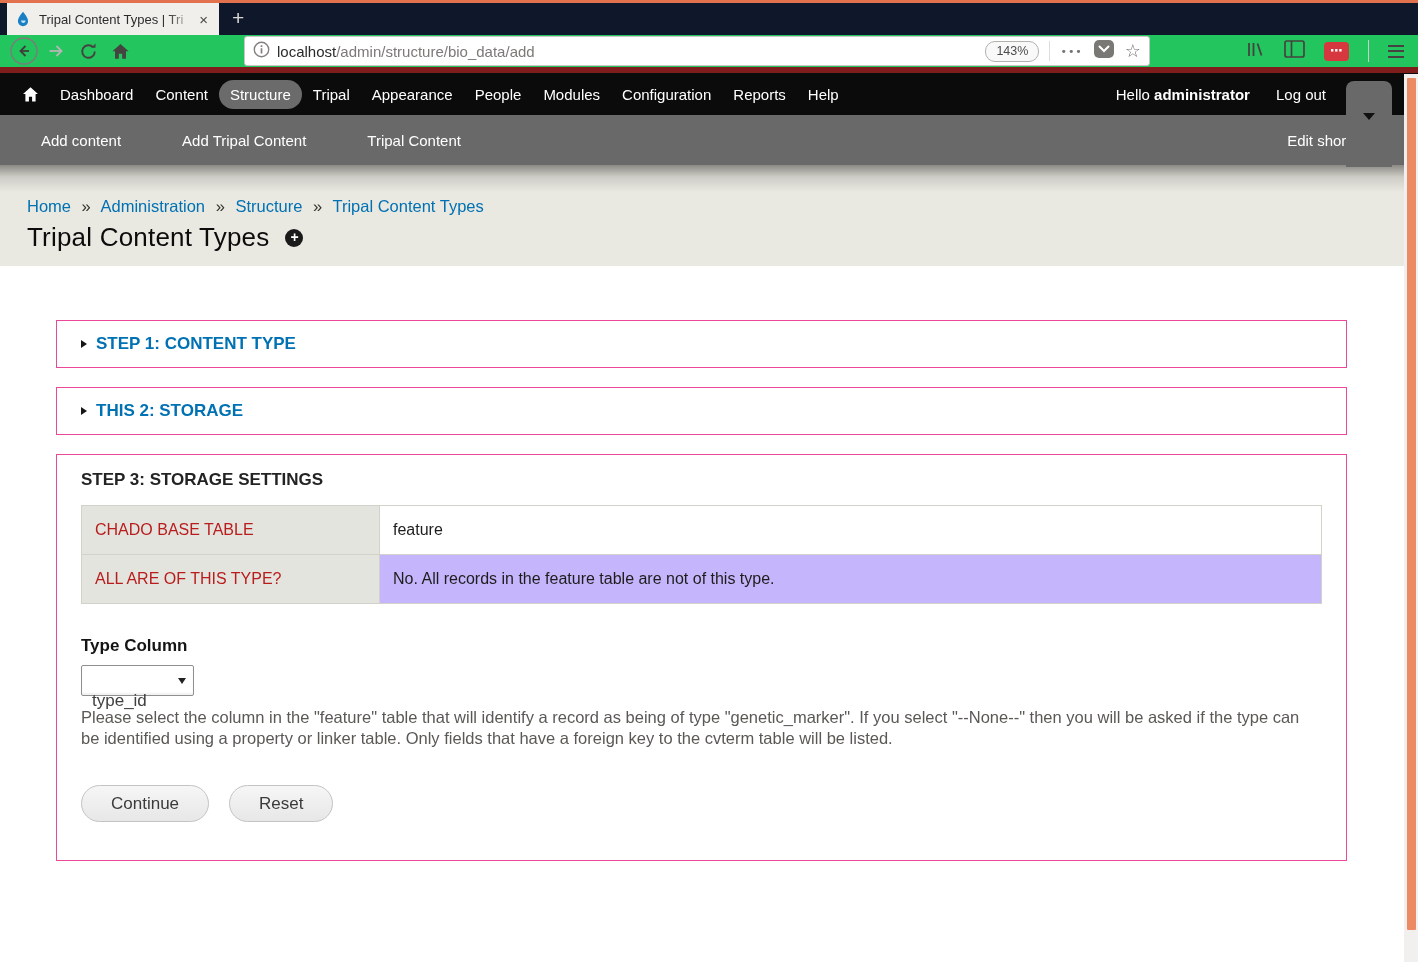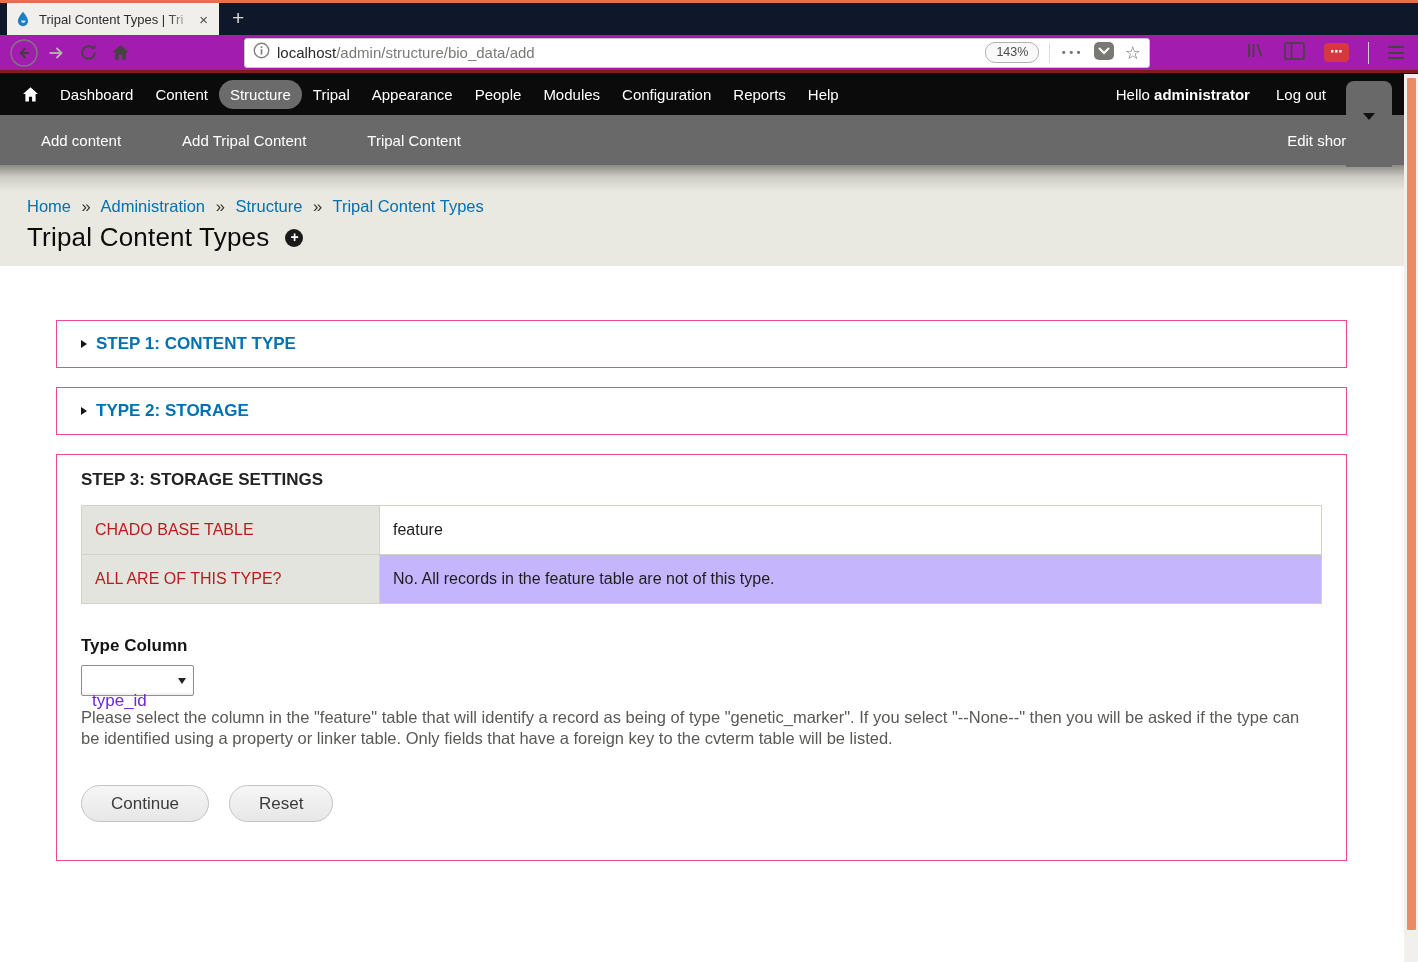--- a/index.html
+++ b/index.html
@@ -12,21 +12,21 @@
   .tabbar { height:32px; background:#0f172a; display:flex; align-items:stretch; }
   .tab { margin-left:7px; width:212px; background:#f1efec; display:flex; align-items:center; padding:0 8px; }
   .tab-favicon { width:16px; height:16px; flex:none; margin-right:8px; }
   .tab-title { flex:1; font-size:13px; color:#2c2c2c; white-space:nowrap; overflow:hidden;
     -webkit-mask-image:linear-gradient(to right,#000 82%,transparent 98%);
     mask-image:linear-gradient(to right,#000 82%,transparent 98%); }
   .tab-close { flex:none; font-size:15px; color:#4a4a4a; padding:0 3px; cursor:default; }
   .newtab-btn { color:#d8d7d4; font-size:21px; line-height:30px; padding:0 13px; font-weight:300; }
 
   
-  .navbar { height:38px; background:#a21caf; border-bottom:3px solid #7f1d1d; display:flex; align-items:center; padding:0 8px; }
+  .navbar { height:38px; background:#22c55e; border-bottom:6px solid #7f1d1d; display:flex; align-items:center; padding:0 8px; }
   .nav-btn { display:flex; align-items:center; justify-content:center; width:32px; height:32px; flex:none; }
   .urlbar { margin-left:108px; width:906px; height:30px; background:#fff; border:1px solid #c8c6c3; border-radius:3px;
     display:flex; align-items:center; padding:0 8px; }
   .url-text { margin-left:7px; font-size:15px; white-space:nowrap; }
   .url-host { color:#2a2a2a; }
   .url-path { color:#7c7a77; }
   .url-spacer { flex:1; }
   .zoom-badge { font-size:12.5px; color:#4c4c4c; border:1px solid #b3b1ae; background:#f9f9fa; border-radius:10px;
     padding:2px 10px 3px; margin-right:10px; }
   .url-sep { width:1px; height:20px; background:#ddd; margin-right:10px; }
@@ -79,21 +79,21 @@
   .storage-table { border-collapse:collapse; width:100%; margin-top:15px; font-size:16px; }
   .storage-table th, .storage-table td { border:1px solid #d2d2cb; padding:15px 13px; text-align:left; }
   .storage-table th { width:298px; background:#e4e4de; font-weight:400; color:#b91c1c; }
   .storage-table td { color:#1d1d1b; }
   .row-odd td { background:#fff; }
   .row-even td { background:#c4b5fd; }
 
   .type-label { margin-top:32px; font-size:17px; font-weight:bold; color:#141414; }
   .select-box { margin-top:9px; width:113px; height:31px; border:1px solid #8f8f8f; border-radius:2px; background:#fff;
     display:flex; align-items:center; padding:0 7px 0 10px; box-shadow:inset 0 -2px 2px rgba(0,0,0,0.06); }
-  .select-box .value { font-size:17px; color:#6d28d9;margin-top:40px; }
+  .select-box .value { font-size:17px; color:#404040;margin-top:40px; }
   .tri-down { margin-left:auto; width:0; height:0; border-left:4.5px solid transparent; border-right:4.5px solid transparent;
     border-top:6px solid #222; }
   .field-desc { margin-top:11px; font-size:16.5px; color:#58575   3; color:#5a5955; line-height:21px; max-width:1250px; }
 
   .btn-row { margin-top:36px; display:flex; gap:20px; }
   .pill-btn { height:37px; border-radius:19px; border:1px solid #c3c3c3; background:linear-gradient(#f6f6f6,#e7e7e7);
     color:#3b3b3b; font-size:17px; font-family:"Liberation Sans",sans-serif; padding:0 29px; }
   .create-btn { margin:22px 0 0 1px; height:37px; border-radius:19px; border:none; background:#ececec; color:#a0a0a0;
     font-size:18px; font-family:"Liberation Sans",sans-serif; padding:0 27px; }
 
@@ -250,21 +250,21 @@
       <div class="fieldset collapsed">
         <a class="step-link">
           <span class="tri-right"></span>
           <span>STEP 1: CONTENT TYPE</span>
         </a>
       </div>
 
       <div class="fieldset collapsed">
         <a class="step-link">
           <span class="tri-right"></span>
-          <span>TYPE 2: STORAGE</span>
+          <span>THIS 2: STORAGE</span>
         </a>
       </div>
 
       <div class="fieldset expanded">
         <div class="fs-legend">STEP 3: STORAGE SETTINGS</div>
 
         <table class="storage-table">
           <tbody>
             <tr class="row-odd">
               <th>CHADO BASE TABLE</th>

